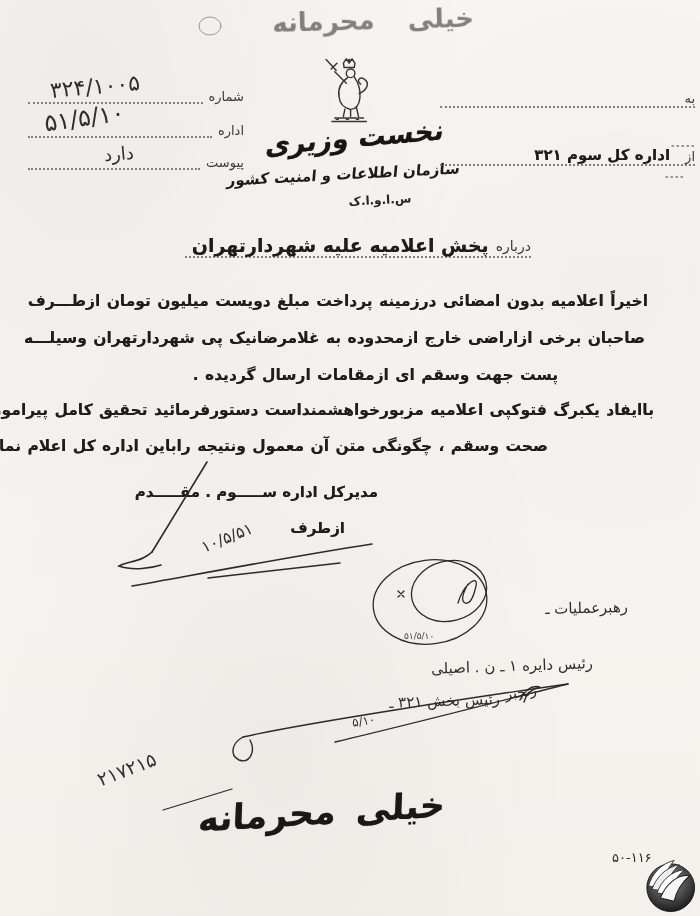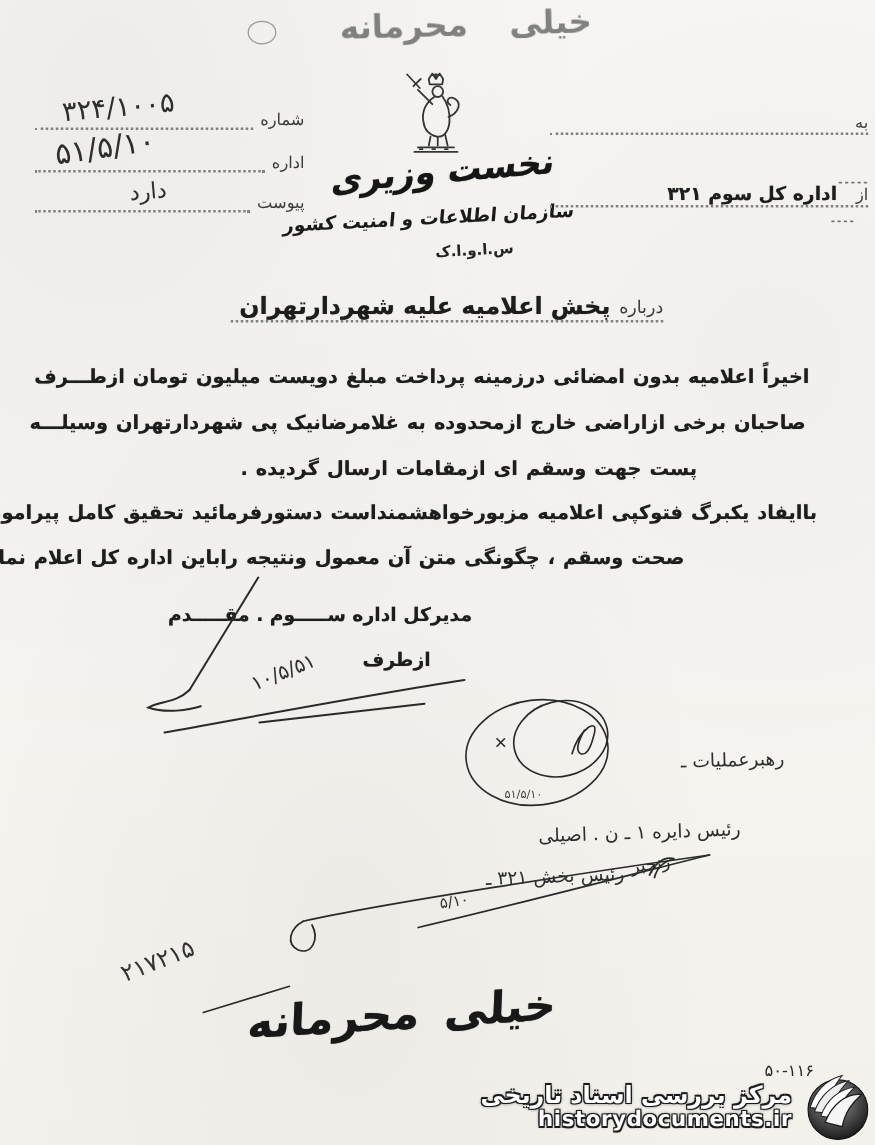--- a/index.html
+++ b/index.html
@@ -186,24 +186,20 @@
         <path d="M243,737 C232,743 229,755 239,760 C250,764 256,751 250,740"></path>
         <path d="M520,700 q8,-16 20,-13 q-13,3 -16,15"></path>
       </g>
       <path d="M163,810 L232,789" stroke-width="1.3"></path>
       <ellipse cx="210" cy="26" rx="11" ry="9" stroke="#9a9a9a" stroke-width="1"></ellipse>
       <path d="M672,146 L694,146 M666,177 L686,177" stroke="#777" stroke-width="1.4" stroke-dasharray="1.5,3.5"></path>
     </g>
   </svg>
 
   <div class="abs watermark">
-    <div class="wm-text">
-      <div class="wm-fa">مرکز بررسی اسناد تاریخی</div>
-      <div class="wm-en">historydocuments.ir</div>
-    </div>
     <div class="wm-logo">
       <svg viewBox="0 0 68 68" width="58" height="58">
         <defs>
           <radialGradient id="sphere" cx="45%" cy="35%" r="70%">
             <stop offset="0%" stop-color="#9a9a9a"></stop>
             <stop offset="55%" stop-color="#4d4d4d"></stop>
             <stop offset="100%" stop-color="#121212"></stop>
           </radialGradient>
         </defs>
         <circle cx="36" cy="36" r="28" fill="url(#sphere)" stroke="#0c0c0c" stroke-width="1"></circle>

